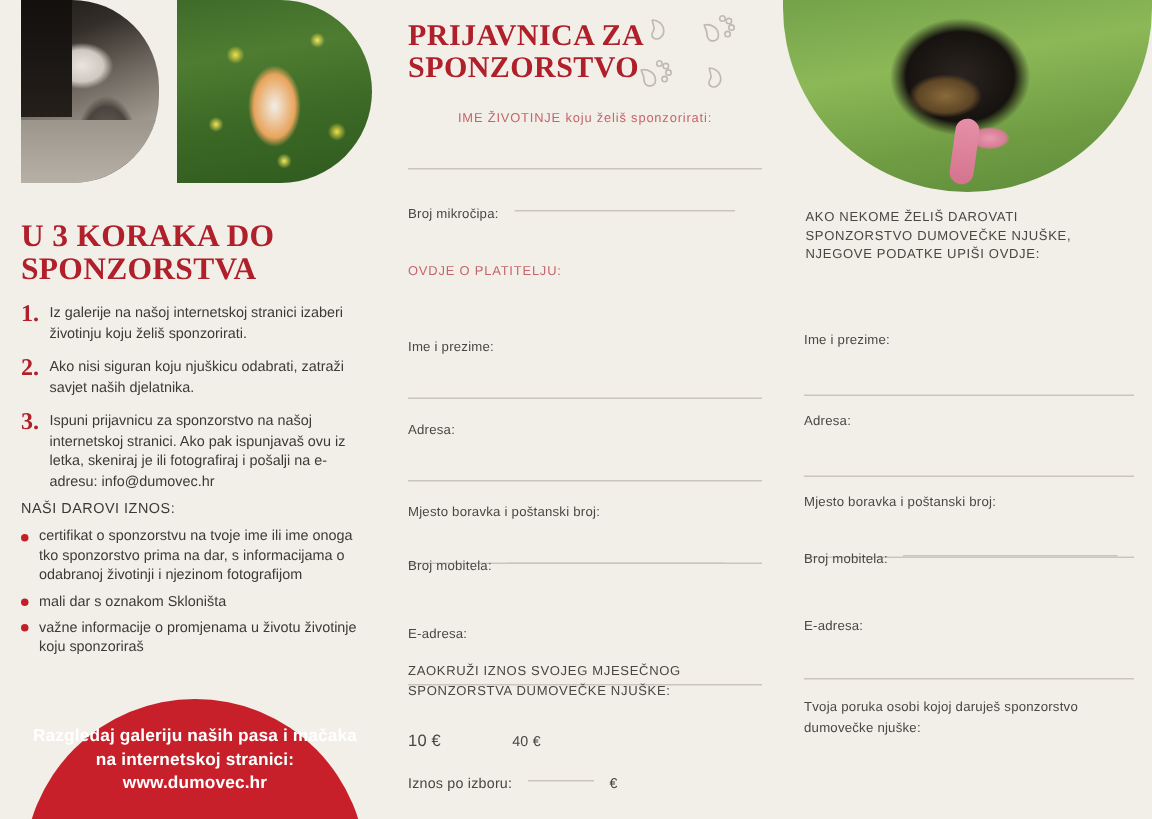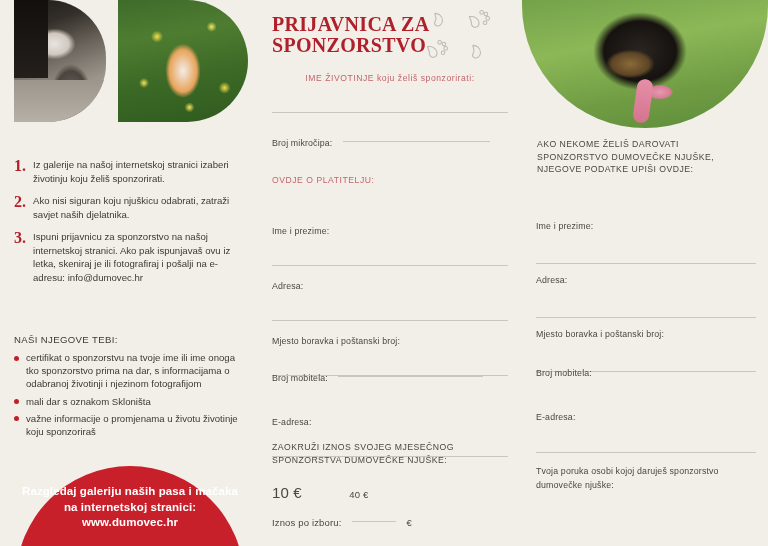--- a/index.html
+++ b/index.html
@@ -126,39 +126,40 @@
 <div class="page">
 
   <div class="col-left">
 
     <div class="photos">
       <div class="photo photo-cat1"></div>
       <div class="photo photo-cat2"></div>
     </div>
 
     <div class="lw" style="top:146px;">
+      <div class="sec-title">U 3 KORAKA DO SPONZORSTVA</div>
 
       <div class="steps">
         <div class="step">
           <div class="step-num">1.</div>
           <div class="step-txt">Iz galerije na našoj internetskoj stranici izaberi životinju koju želiš sponzorirati.</div>
         </div>
         <div class="step">
           <div class="step-num">2.</div>
           <div class="step-txt">Ako nisi siguran koju njuškicu odabrati, zatraži savjet naših djelatnika.</div>
         </div>
         <div class="step">
           <div class="step-num">3.</div>
           <div class="step-txt">Ispuni prijavnicu za sponzorstvo na našoj internetskoj stranici. Ako pak ispunjavaš ovu iz letka, skeniraj je ili fotografiraj i pošalji na e-adresu: info@dumovec.hr</div>
         </div>
       </div>
     </div>
 
     <div class="lw" style="top:334px;">
-      <div class="gifts-label">NAŠI NJEGOVE TEBI:</div>
+      <div class="gifts-label">NAŠI DAROVI IZNOS:</div>
       <div class="gift">
         <span class="dot"></span>
         <span class="gift-txt">certifikat o sponzorstvu na tvoje ime ili ime onoga tko sponzorstvo prima na dar, s informacijama o odabranoj životinji i njezinom fotografijom</span>
       </div>
       <div class="gift">
         <span class="dot"></span>
         <span class="gift-txt">mali dar s oznakom Skloništa</span>
       </div>
       <div class="gift">
         <span class="dot"></span>
@@ -232,21 +233,21 @@
       </div>
 
       <div style="position:absolute;left:0;top:394px;width:236px;">
         <div class="lbl-dark">E-adresa:</div>
         <div class="rule" style="margin-top:29px;"></div>
       </div>
 
       <div style="position:absolute;left:0;top:441px;width:225px;" class="lbl-caps">ZAOKRUŽI IZNOS SVOJEG MJESEČNOG SPONZORSTVA DUMOVEČKE NJUŠKE:</div>
 
       <div style="position:absolute;left:0;top:484px;">
-        <span class="lbl-dark" style="font-size:15px;">10 €</span>
+        <span class="lbl-dark" style="font-size:11px;">10 €</span>
         <span class="lbl-dark" style="font-size:9.5px;margin-left:43px;">40 €</span>
       </div>
 
       <div style="position:absolute;left:0;top:512px;">
         <span class="lbl-dark" style="font-size:9.5px;">Iznos po izboru:</span>
         <span class="inline-rule" style="width:44px;"></span>
         <span class="lbl-dark" style="font-size:9.5px;margin-left:6px;">€</span>
       </div>
 
     </div>

